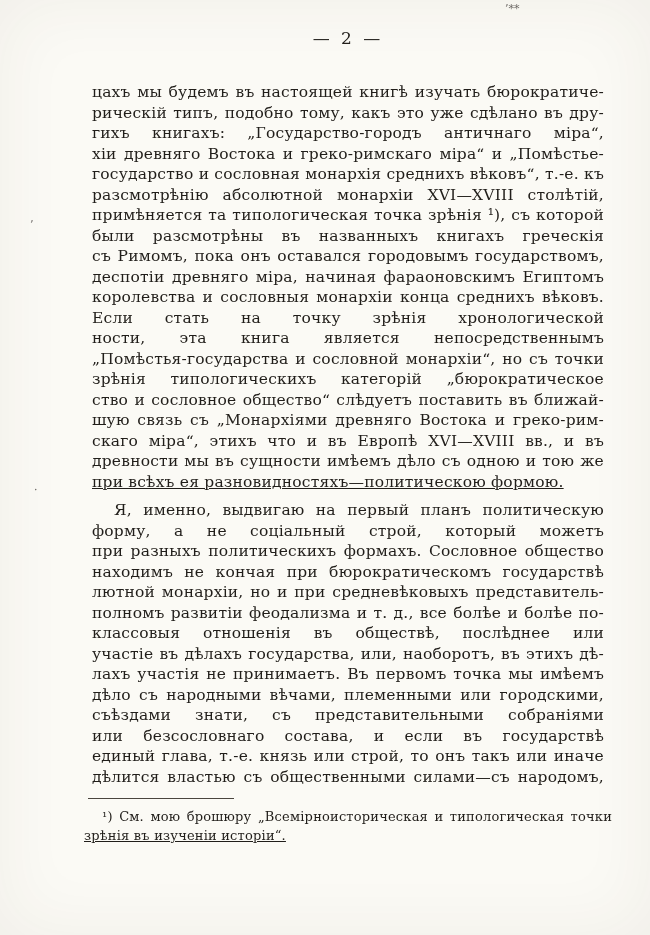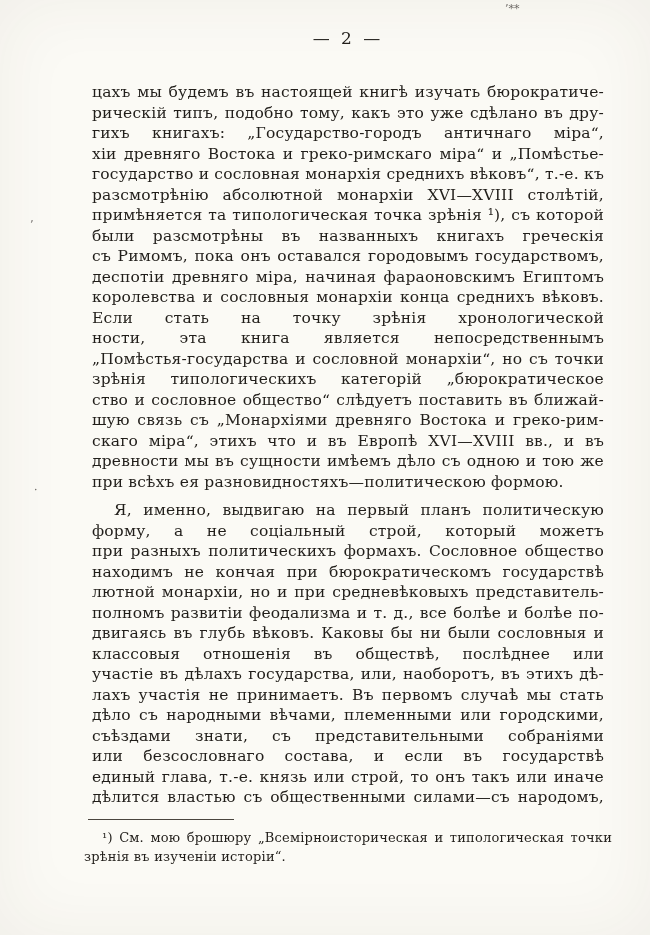--- a/index.html
+++ b/index.html
@@ -32,21 +32,21 @@
     letter-spacing: 0.2px;
   }
   .paragraph { margin: 8px; }
   .line {
     text-align: justify;
     text-align-last: justify;
     white-space: normal;
     overflow: hidden;
     height: 20.5px;
   }
-  .line-end { text-align-last: left; }
+  .line-end { text-align-last: left; text-decoration: underline; }
   .line-indent { text-indent: 22px; }
   .footnote-rule {
     width: 146px;
     border: 0;
     border-top: 1px solid #4a453e;
     margin: 11px 0 8px 4px;
   }
   .footnote {
     font-size: 13px;
     line-height: 19px;
@@ -92,24 +92,23 @@
         <div class="line">древности мы въ сущности имѣемъ дѣло съ одною и тою же—</div>
         <div class="line line-end">при всѣхъ ея разновидностяхъ—политическою формою.</div>
       </div>
       <div class="paragraph">
         <div class="line line-indent">Я, именно, выдвигаю на первый планъ политическую</div>
         <div class="line">форму, а не соціальный строй, который можетъ существовать</div>
         <div class="line">при разныхъ политическихъ формахъ. Сословное общество мы</div>
         <div class="line">находимъ не кончая при бюрократическомъ государствѣ абсо-</div>
         <div class="line">лютной монархіи, но и при средневѣковыхъ представитель-</div>
         <div class="line">полномъ развитіи феодализма и т. д., все болѣе и болѣе по-</div>
-        <div class="line">двигаясь въ глубь вѣковъ. Каковы бы ни были сословныя и</div>
         <div class="line">классовыя отношенія въ обществѣ, послѣднее или принимаетъ</div>
         <div class="line">участіе въ дѣлахъ государства, или, наоборотъ, въ этихъ дѣ-</div>
-        <div class="line">лахъ участія не принимаетъ. Въ первомъ случаѣ мы стать</div>
+        <div class="line">лахъ участія не принимаетъ. Въ первомъ точка мы имѣемъ</div>
         <div class="line">дѣло съ народными вѣчами, племенными или городскими, со</div>
         <div class="line">съѣздами знати, съ представительными собраніями сословнаго</div>
         <div class="line">или безсословнаго состава, и если въ государствѣ существуетъ</div>
         <div class="line">единый глава, т.-е. князь или строй, то онъ такъ или иначе</div>
         <div class="line">дѣлится властью съ общественными силами—съ народомъ, съ</div>
       </div>
     </div>
 
   <hr class="footnote-rule">
 

